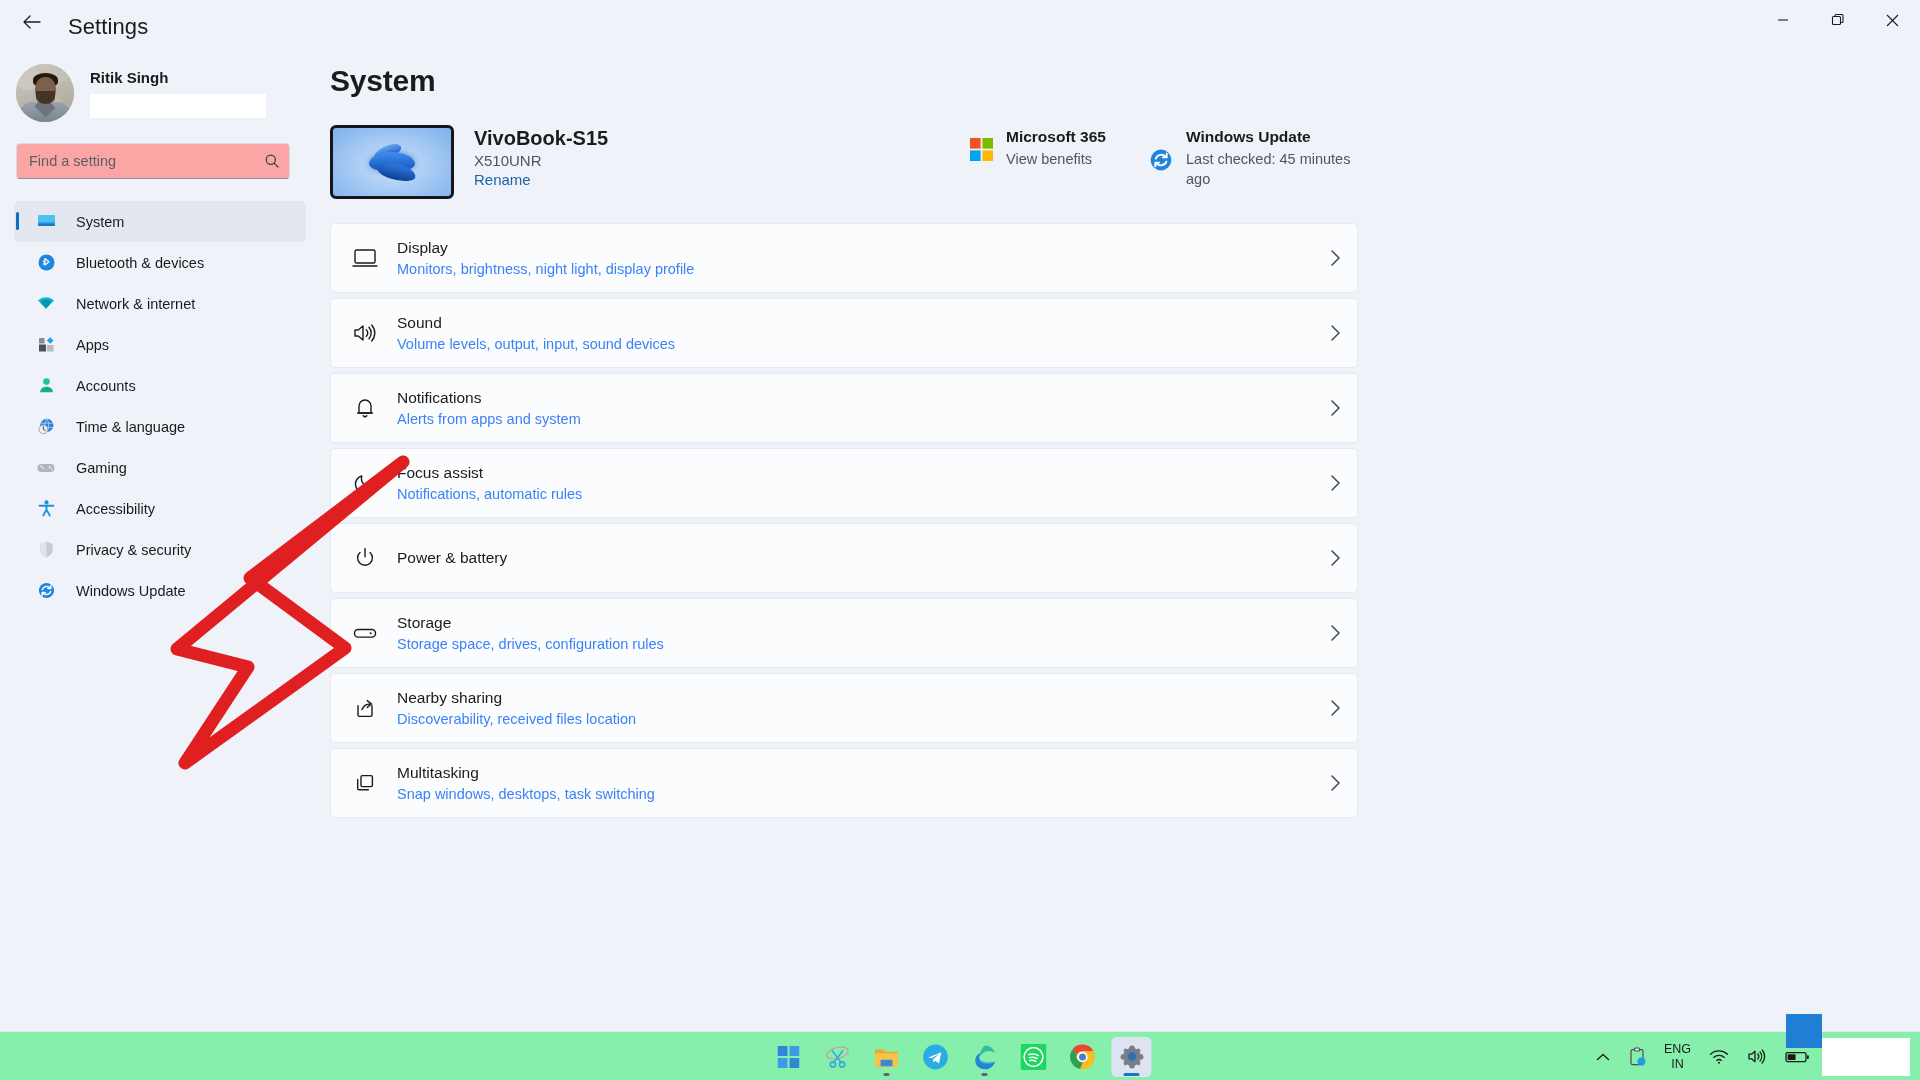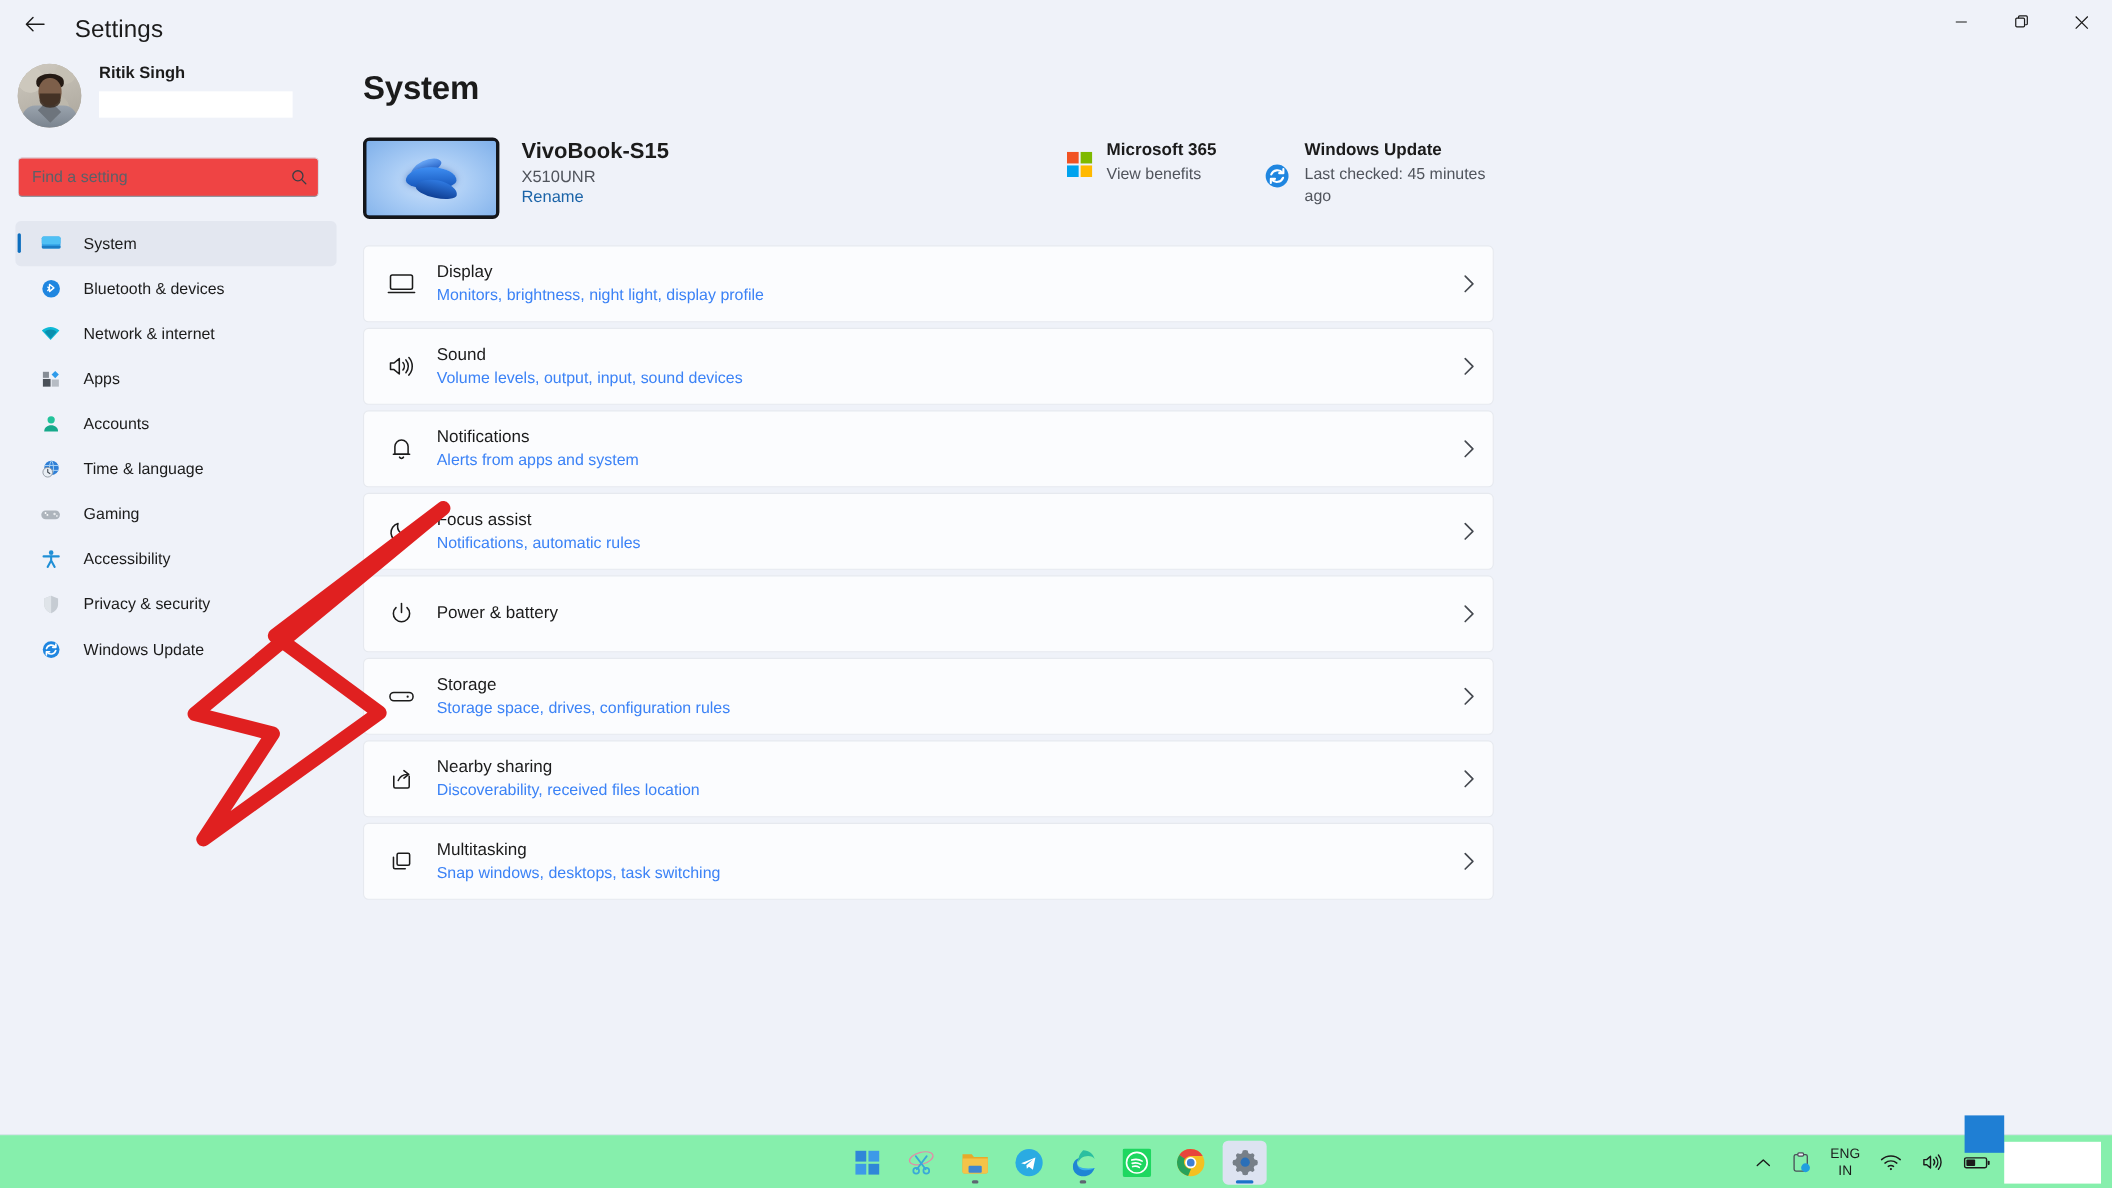--- a/index.html
+++ b/index.html
@@ -58,21 +58,21 @@
   .sidebar {
     position: absolute;
     left: 0; top: 48px;
     width: 320px;
     height: 983px;
   }
   .profile {
     position: absolute;
     left: 16px; top: 10px;
     width: 290px; height: 70px;
-    display: flex; 
+    display: flex; align-items: center;
     border-radius: 6px;
     cursor: pointer;
   }
   .avatar {
     width: 58px; height: 58px;
     border-radius: 50%;
     overflow: hidden;
     flex: 0 0 58px;
     background: #b9b4ab;
     position: relative;
@@ -130,21 +130,21 @@
   .profile-email-redact {
     margin-top: 8px;
     width: 176px; height: 24px;
     background: #ffffff;
   }
 
   .search-wrap {
     position: absolute;
     left: 16px; top: 95px;
     width: 274px; height: 36px;
-    background: #ef4444;
+    background: #fca5a5;
     border: 1px solid #d8dce4;
     border-bottom: 1.5px solid #8a8f99;
     border-radius: 4px;
     display: flex; align-items: center; gap: 20px;
   }
   .search-wrap input {
     flex: 1;
     border: none; outline: none;
     background: transparent;
     font-family: "Liberation Sans", sans-serif;

